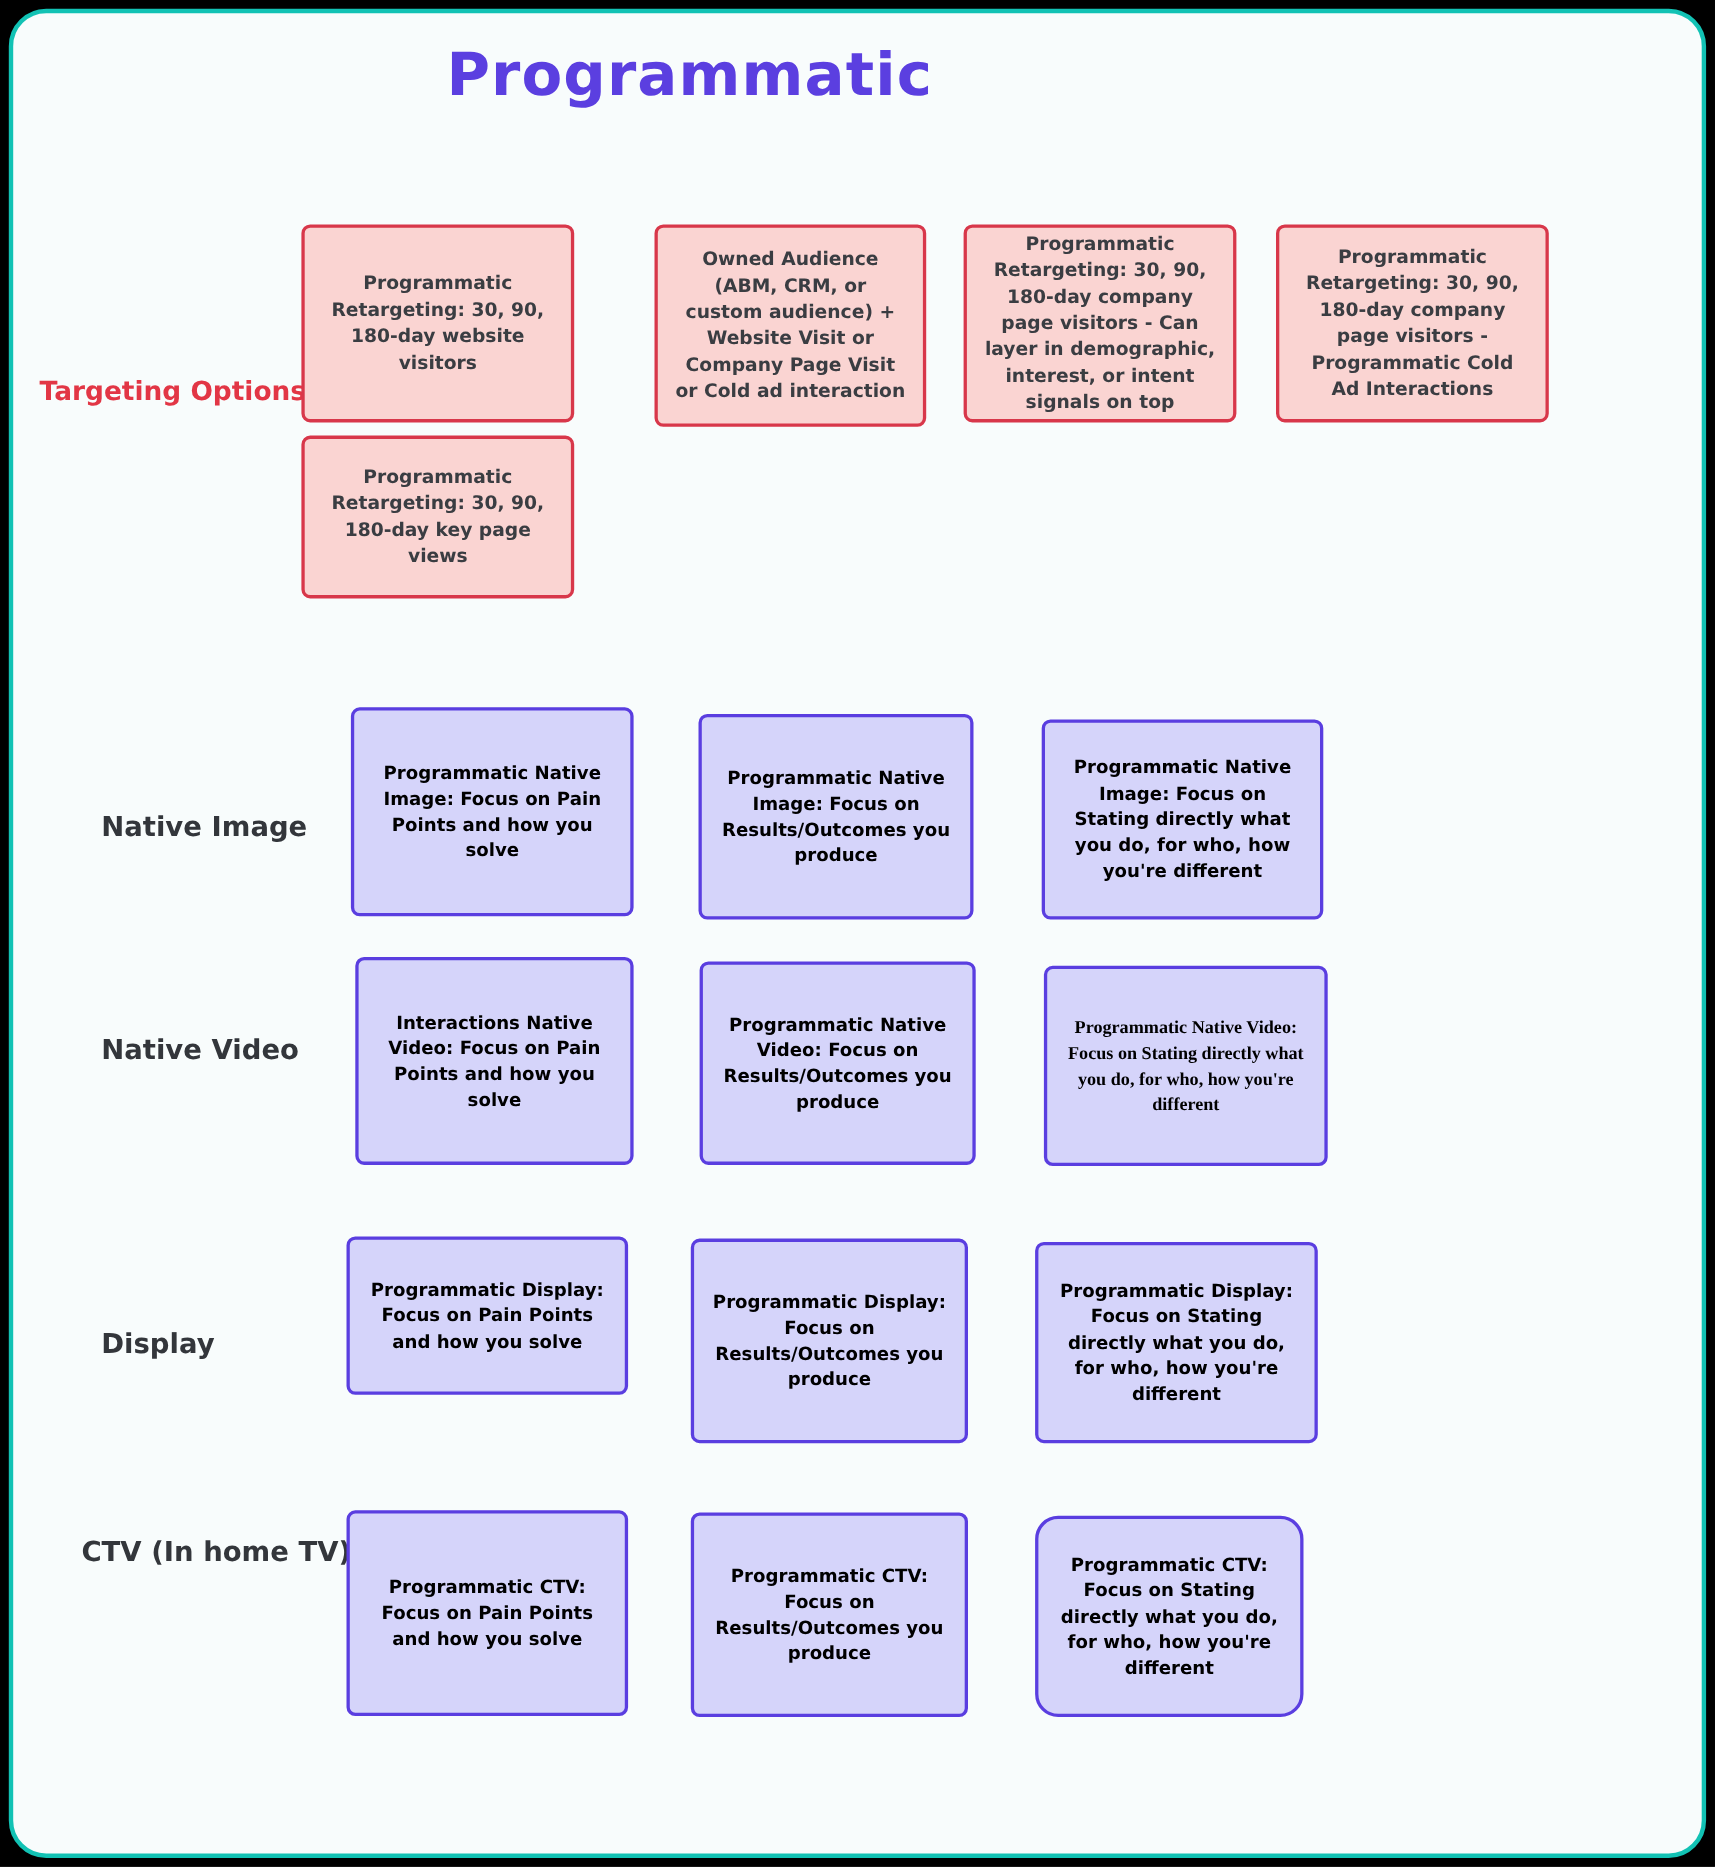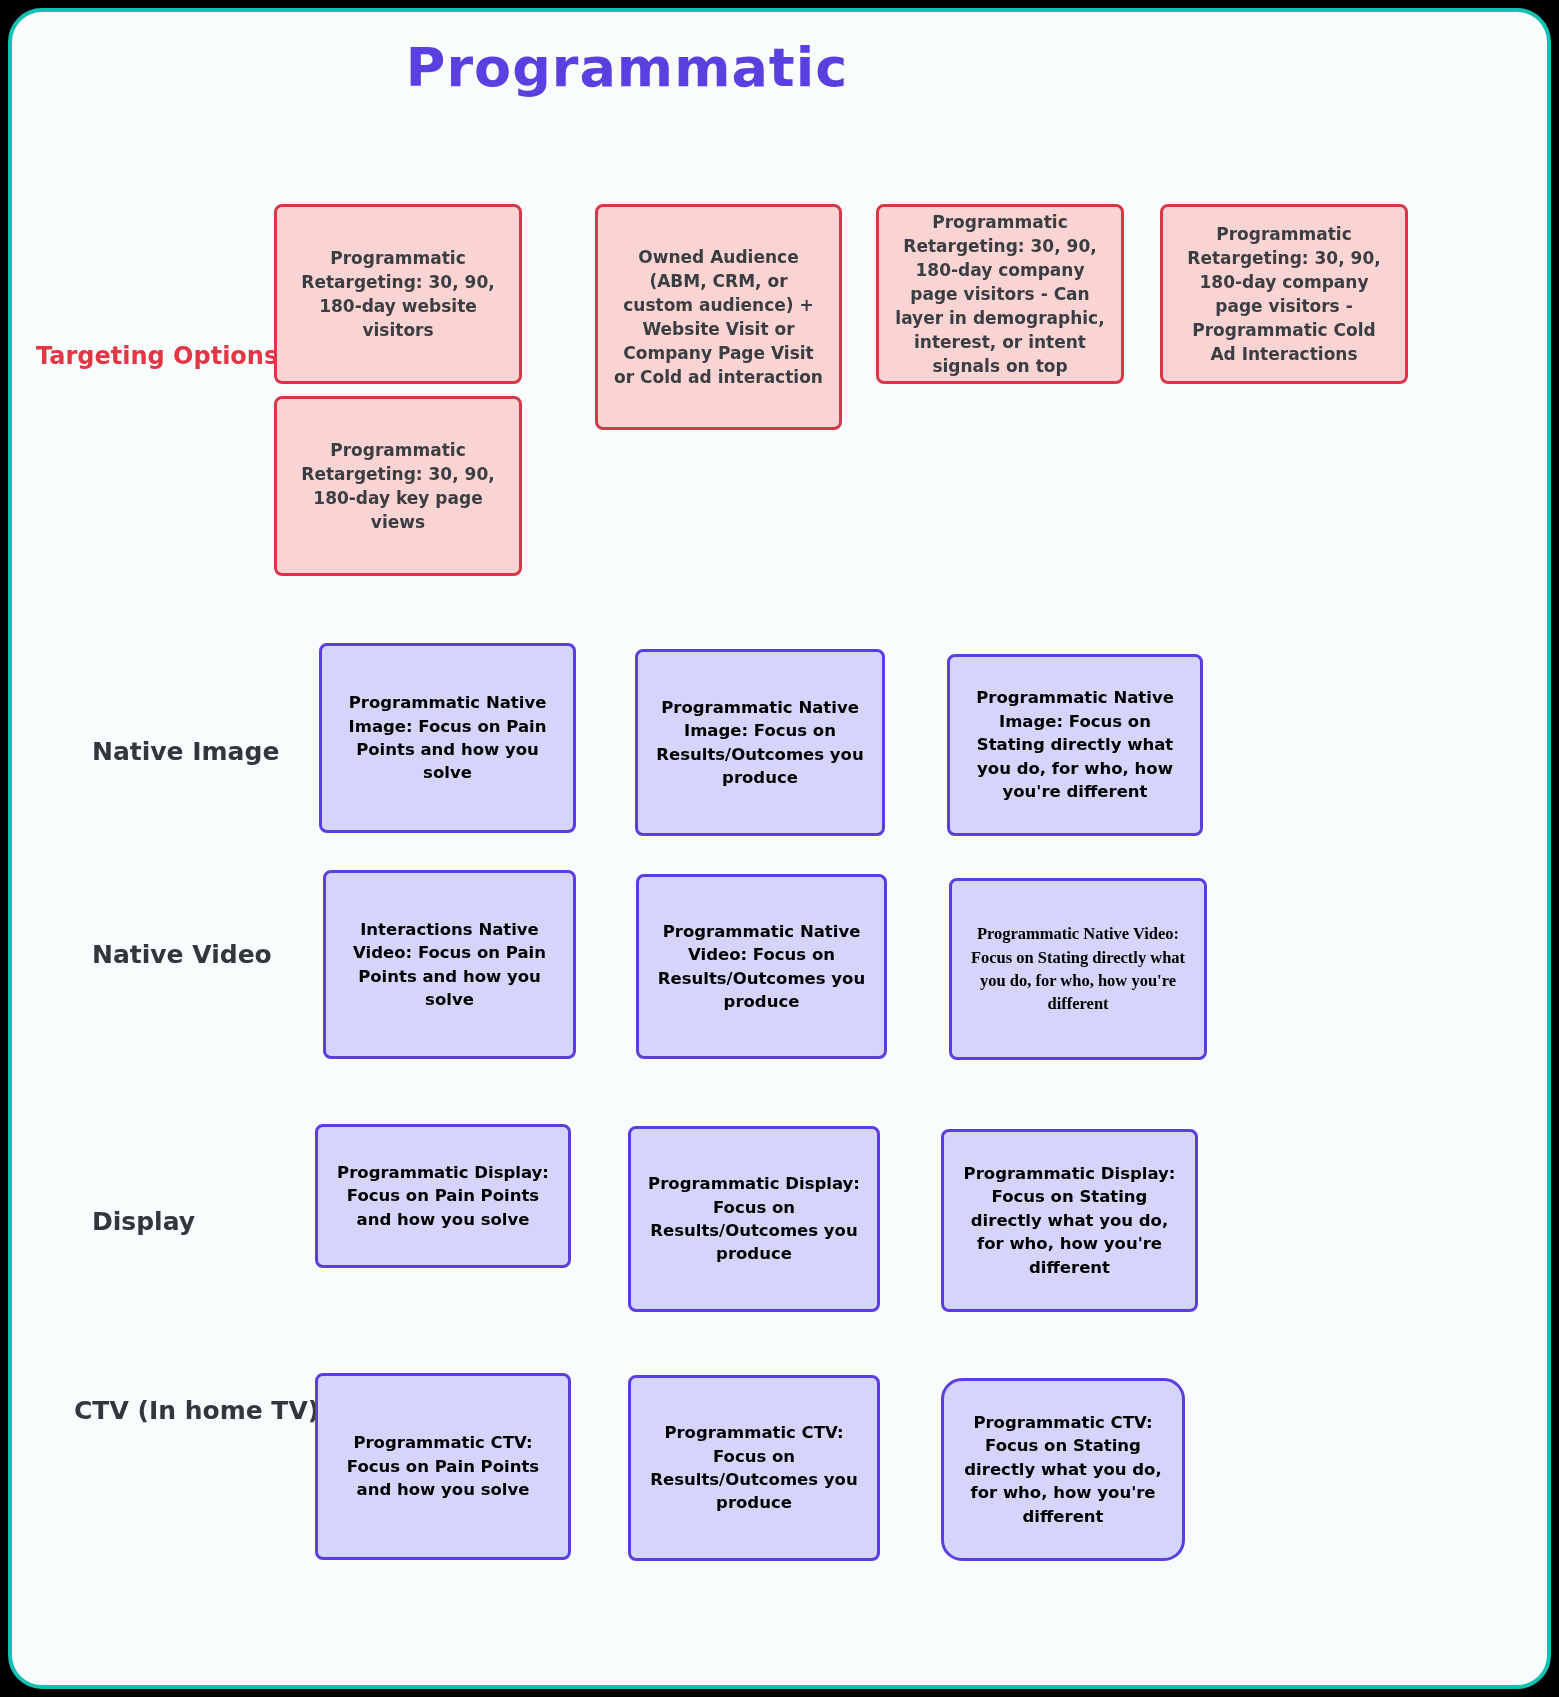--- a/index.html
+++ b/index.html
@@ -91,33 +91,33 @@
 <div id="canvas">
 
   <div id="title">Programmatic</div>
 
   <div class="row-label targeting">Targeting Options</div>
 
   <div class="box red" style="left:262px; top:192px; width:248px; height:180px;">
     <span class="box-text">Programmatic Retargeting: 30, 90, 180-day website visitors</span>
   </div>
 
-  <div class="box red" style="left:583px; top:192px; width:247px; height:226px;">
+  <div class="box red" style="left:583px; top:192px; width:247px; height:184px;">
     <span class="box-text">Owned Audience (ABM, CRM, or custom audience) + Website Visit or Company Page Visit or Cold ad interaction</span>
   </div>
 
   <div class="box red" style="left:864px; top:192px; width:248px; height:180px;">
     <span class="box-text">Programmatic Retargeting: 30, 90, 180-day company page visitors - Can layer in demographic, interest, or intent signals on top</span>
   </div>
 
   <div class="box red" style="left:1148px; top:192px; width:248px; height:180px;">
     <span class="box-text">Programmatic Retargeting: 30, 90, 180-day company page visitors - Programmatic Cold Ad Interactions</span>
   </div>
 
-  <div class="box red" style="left:262px; top:384px; width:248px; height:180px;">
+  <div class="box red" style="left:262px; top:384px; width:248px; height:148px;">
     <span class="box-text">Programmatic Retargeting: 30, 90, 180-day key page views</span>
   </div>
 
   <div class="row-label channel" style="left:80px; top:725px;">Native Image</div>
 
   <div class="box purple" style="left:307px; top:631px; width:257px; height:190px;">
     <span class="box-text">Programmatic Native Image: Focus on Pain Points and how you solve</span>
   </div>
 
   <div class="box purple" style="left:623px; top:637px; width:250px; height:187px;">

